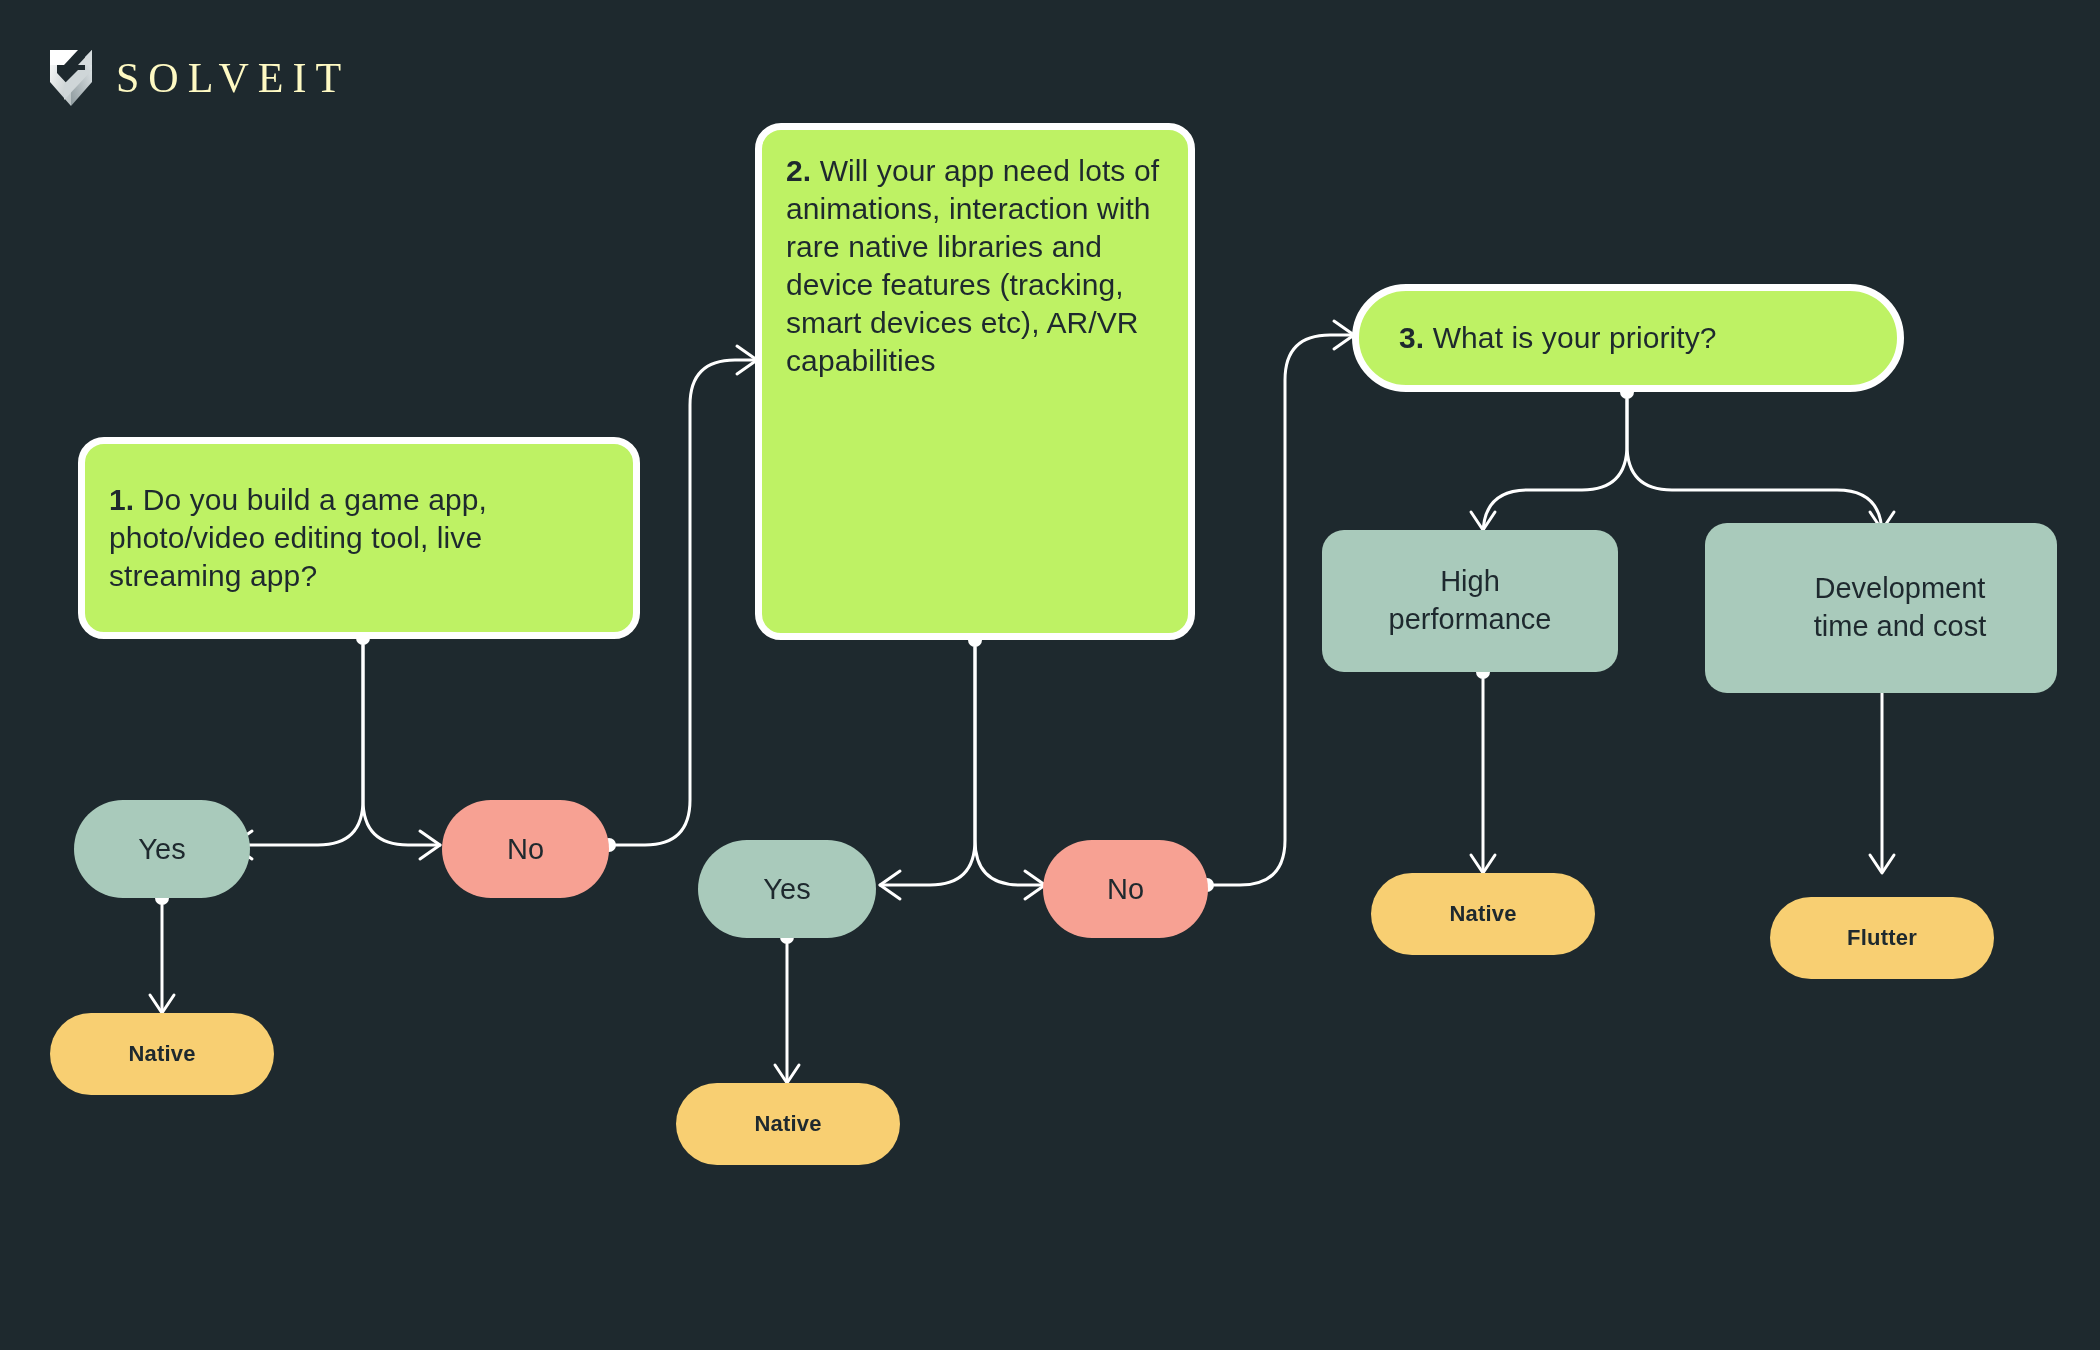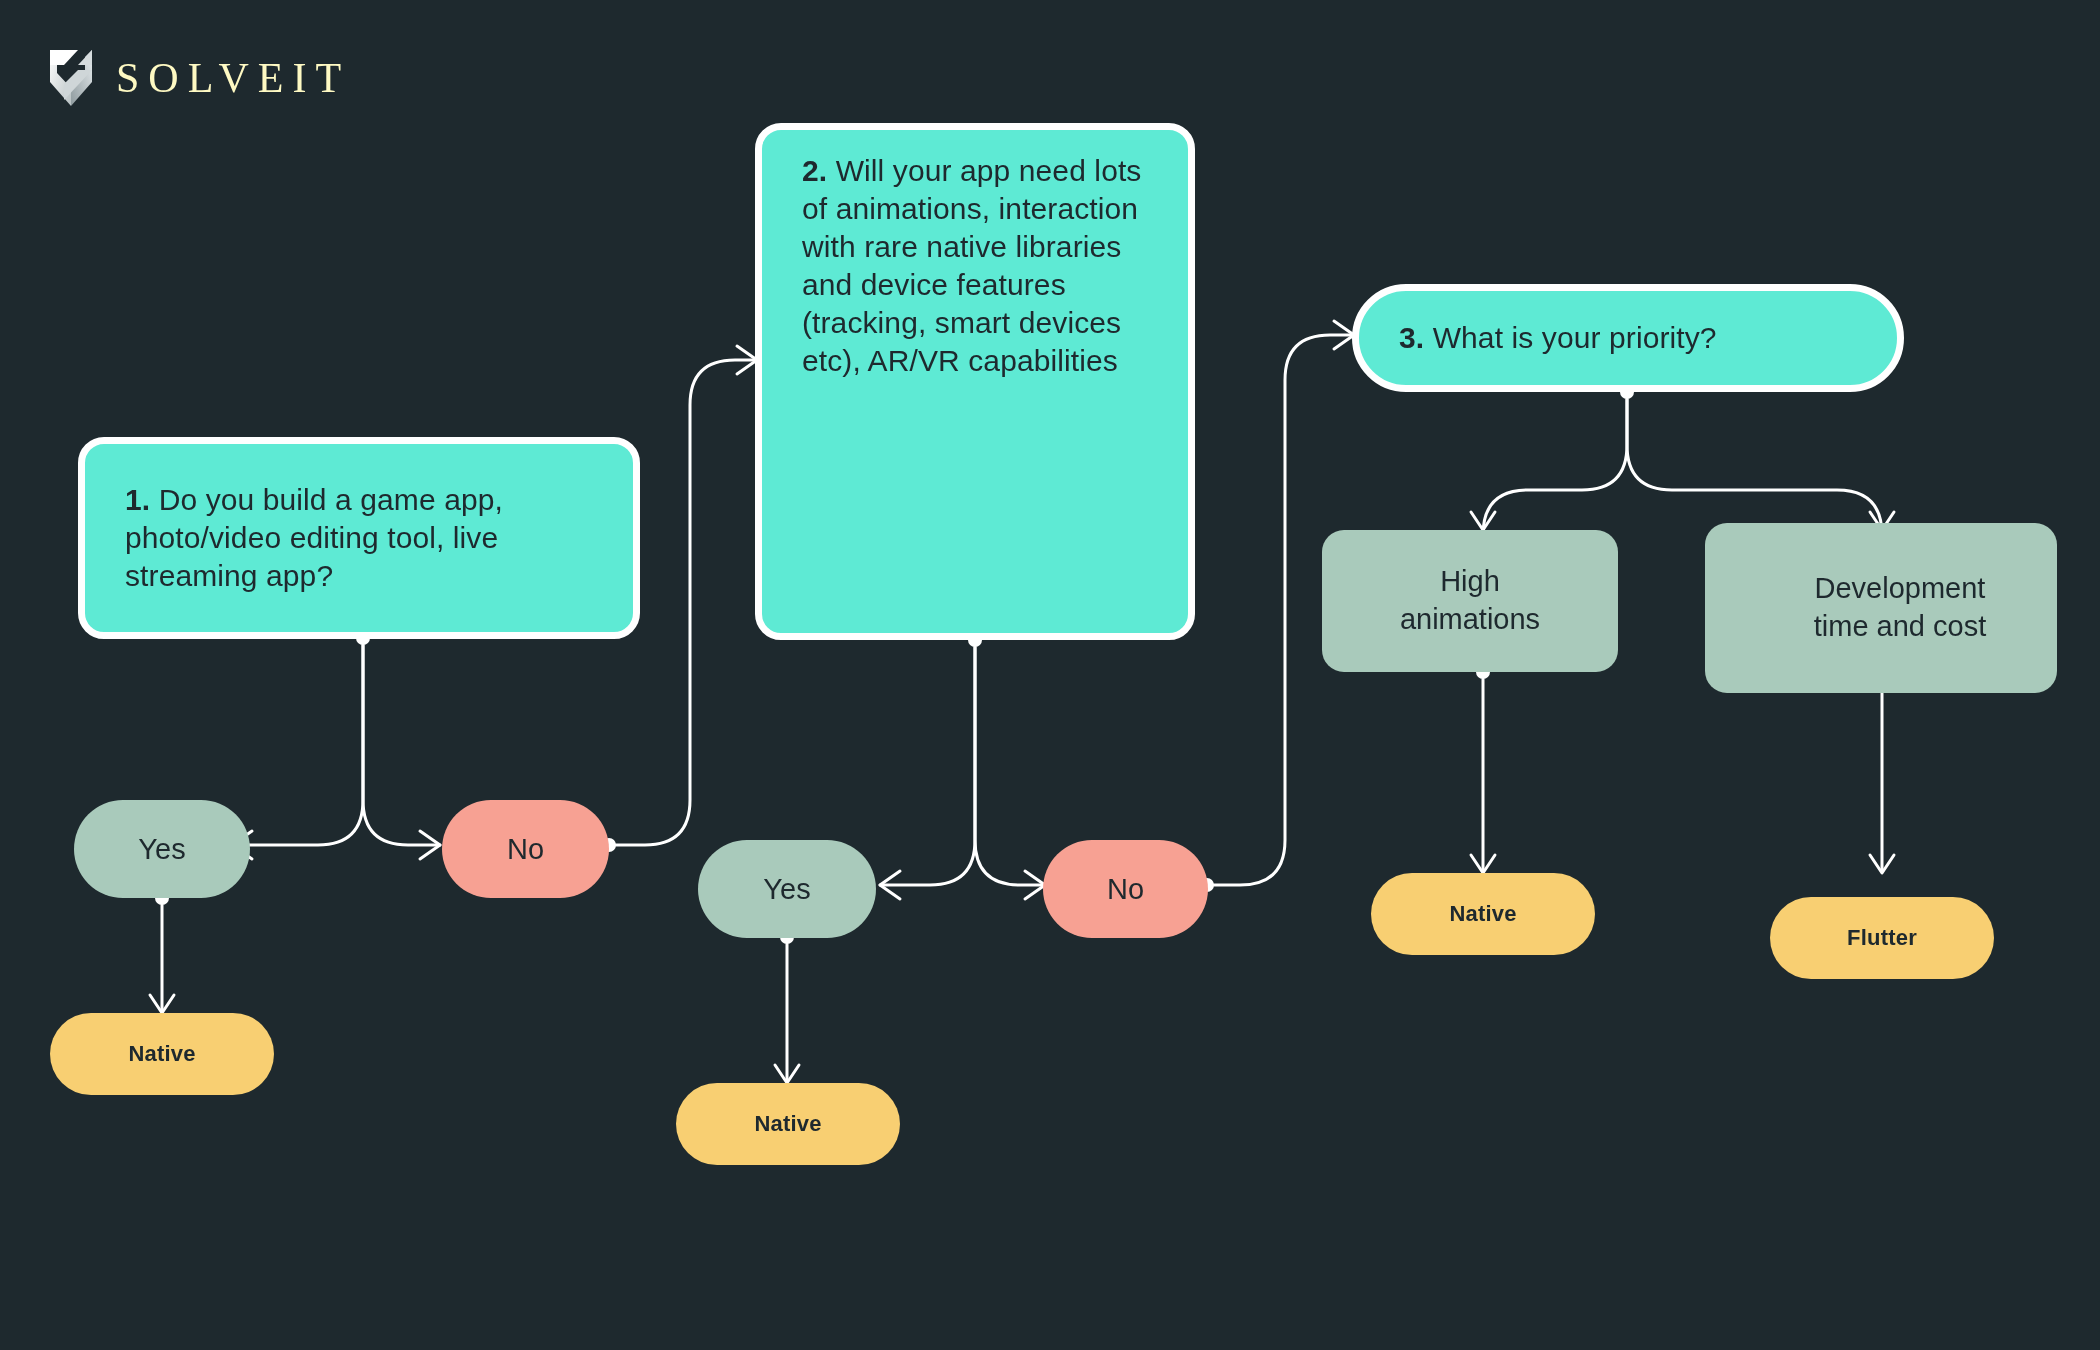--- a/index.html
+++ b/index.html
@@ -56,24 +56,24 @@
   .node {
     position: absolute;
     box-sizing: border-box;
     display: flex;
     align-items: center;
     color: #1e292e;
   }
 
   
   .q-card {
-    background: #5eead4;
+    background: #bef264;
     border: 7px solid #ffffff;
     border-radius: 26px;
-    padding: 18px 40px;
+    padding: 18px 24px;
     font-size: 30px;
     line-height: 1.27;
     letter-spacing: 0.1px;
   }
   .q-card .num { font-weight: 700; }
 
   
   .pill {
     border-radius: 999px;
     justify-content: center;
@@ -222,21 +222,21 @@
     <span>Native</span>
   </div>
 
   <div class="node pill pill-out" style="left:1770px; top:873px; width:224px; height:82px;margin-top:24px;">
     <span>Flutter</span>
   </div>
 
   <div class="node opt-card" style="left:1322px; top:530px; width:296px; height:142px;">
     <div>
       <div>High</div>
-      <div>animations</div>
+      <div>performance</div>
     </div>
   </div>
 
   <div class="node opt-card" style="left:1705px; top:523px; width:352px; height:170px;padding-left:38px;">
     <div>
       <div>Development</div>
       <div>time and cost</div>
     </div>
   </div>
 

